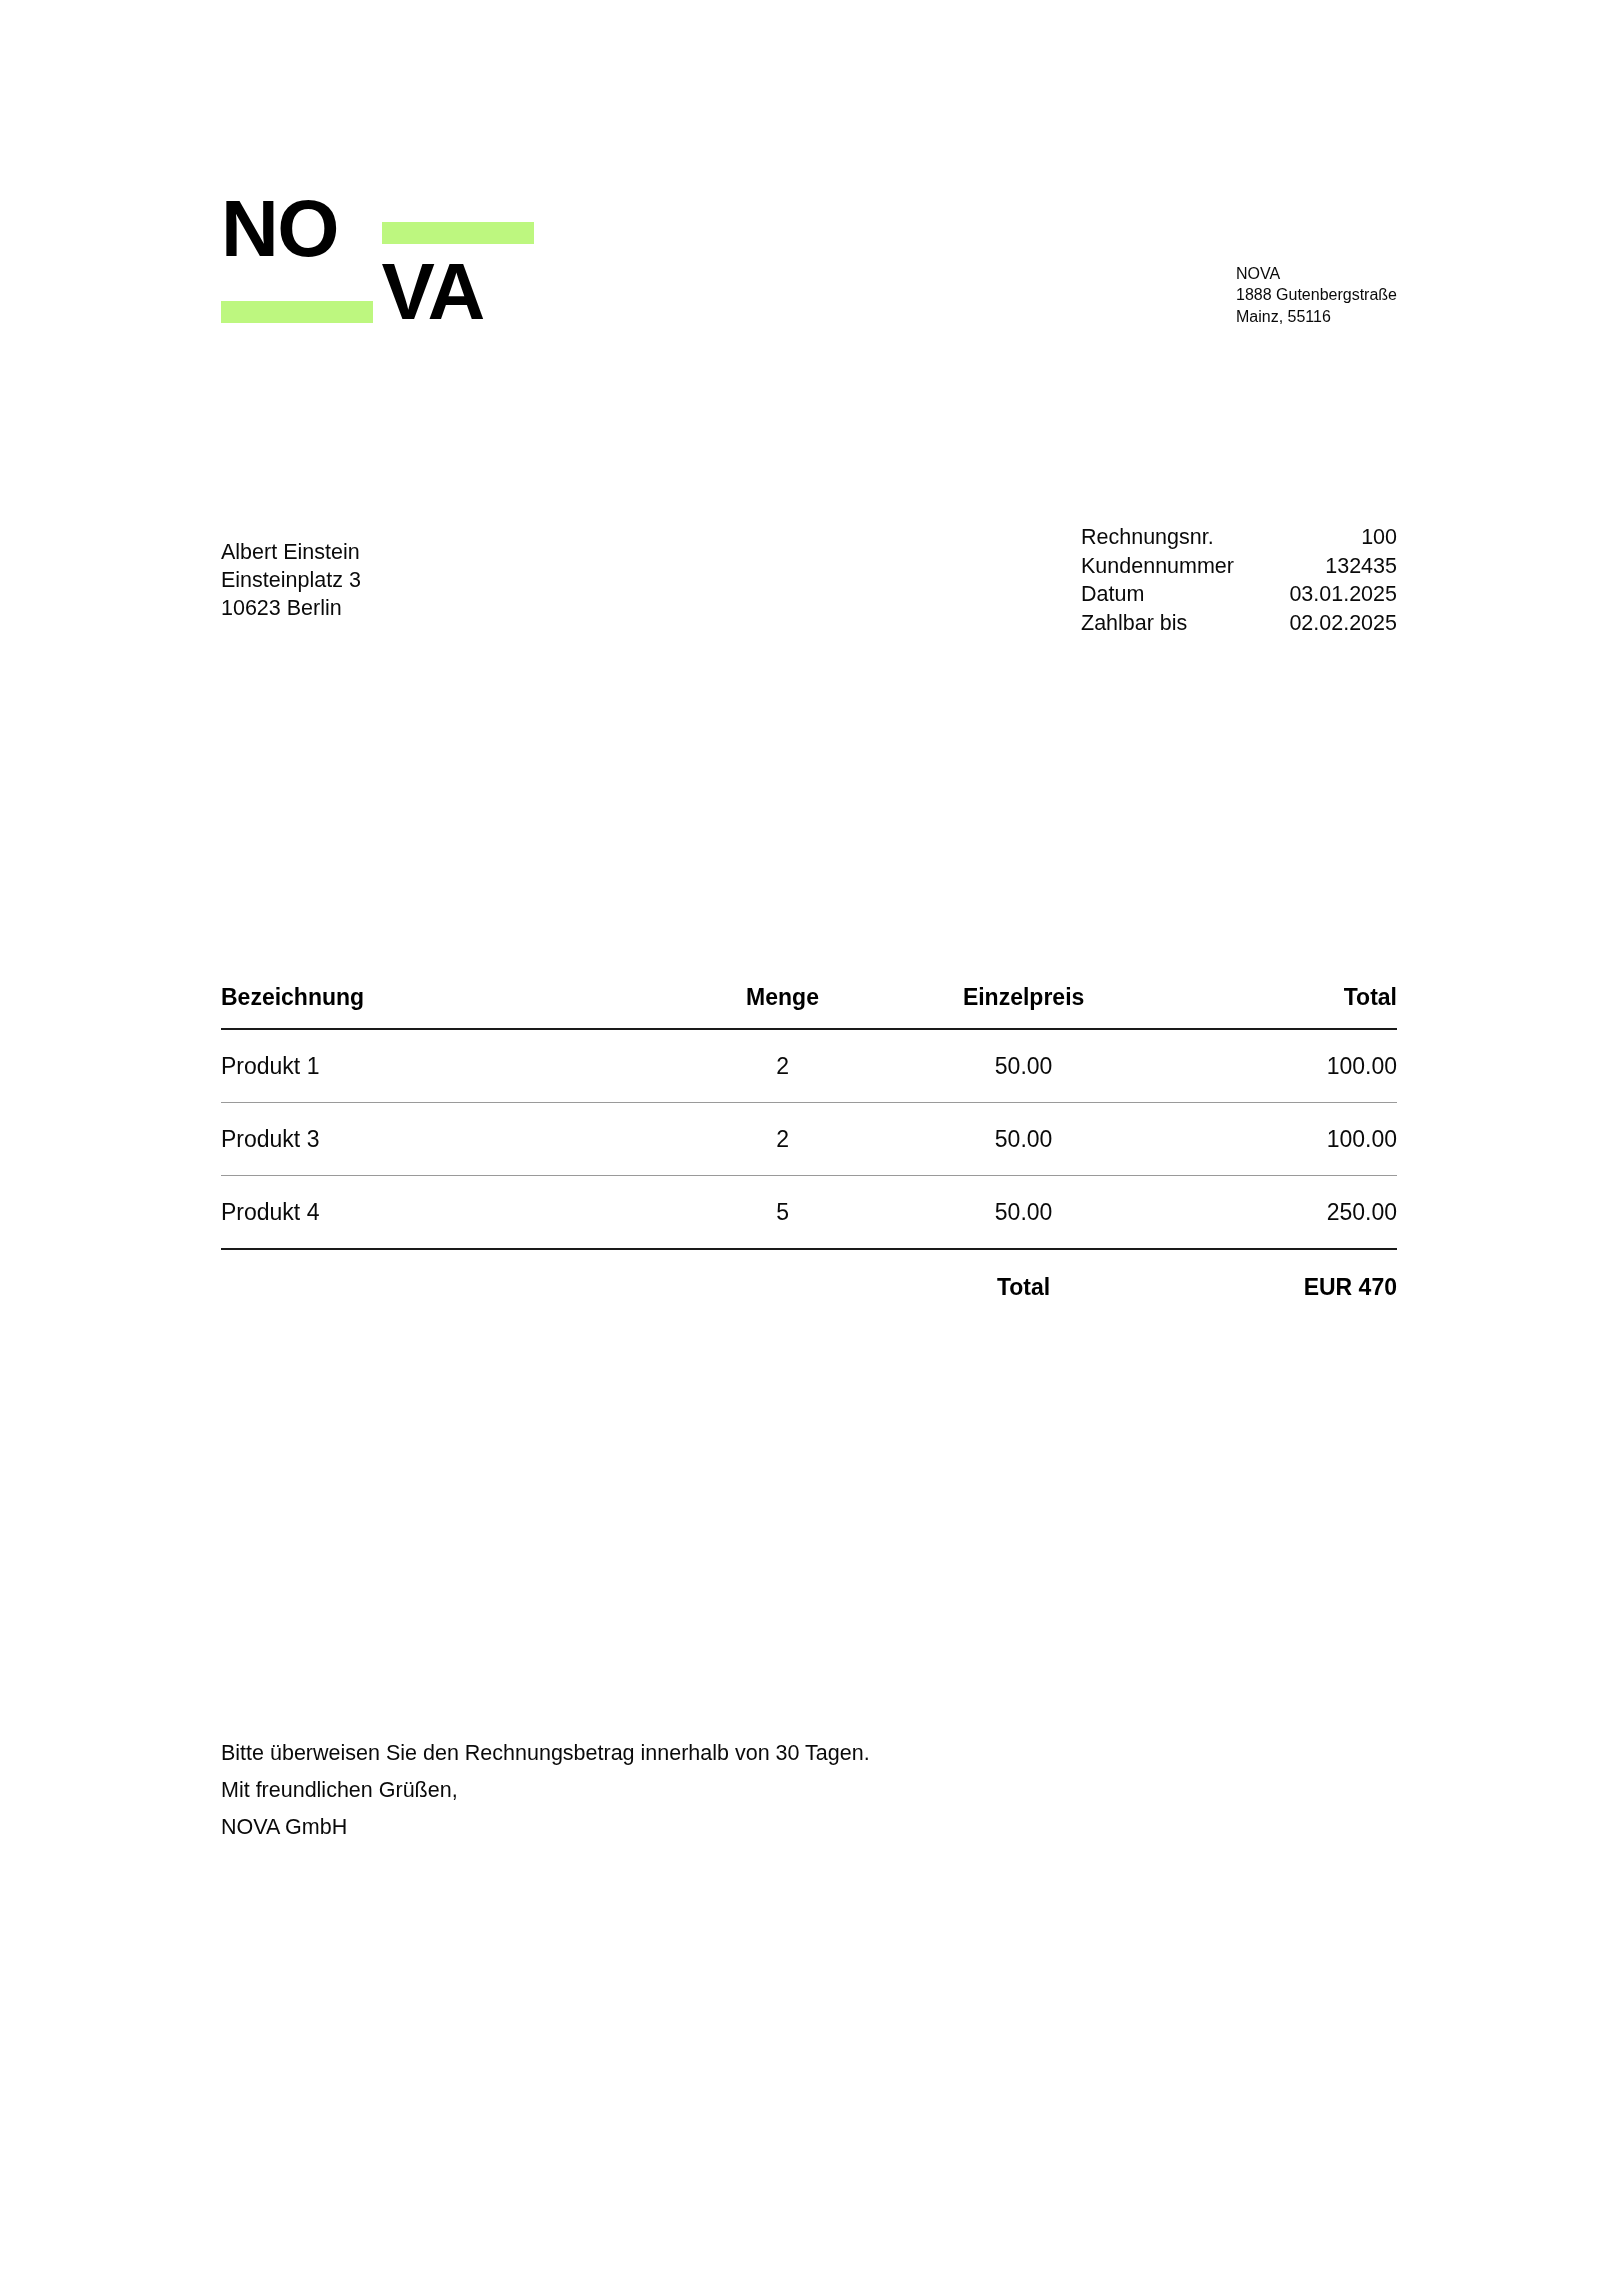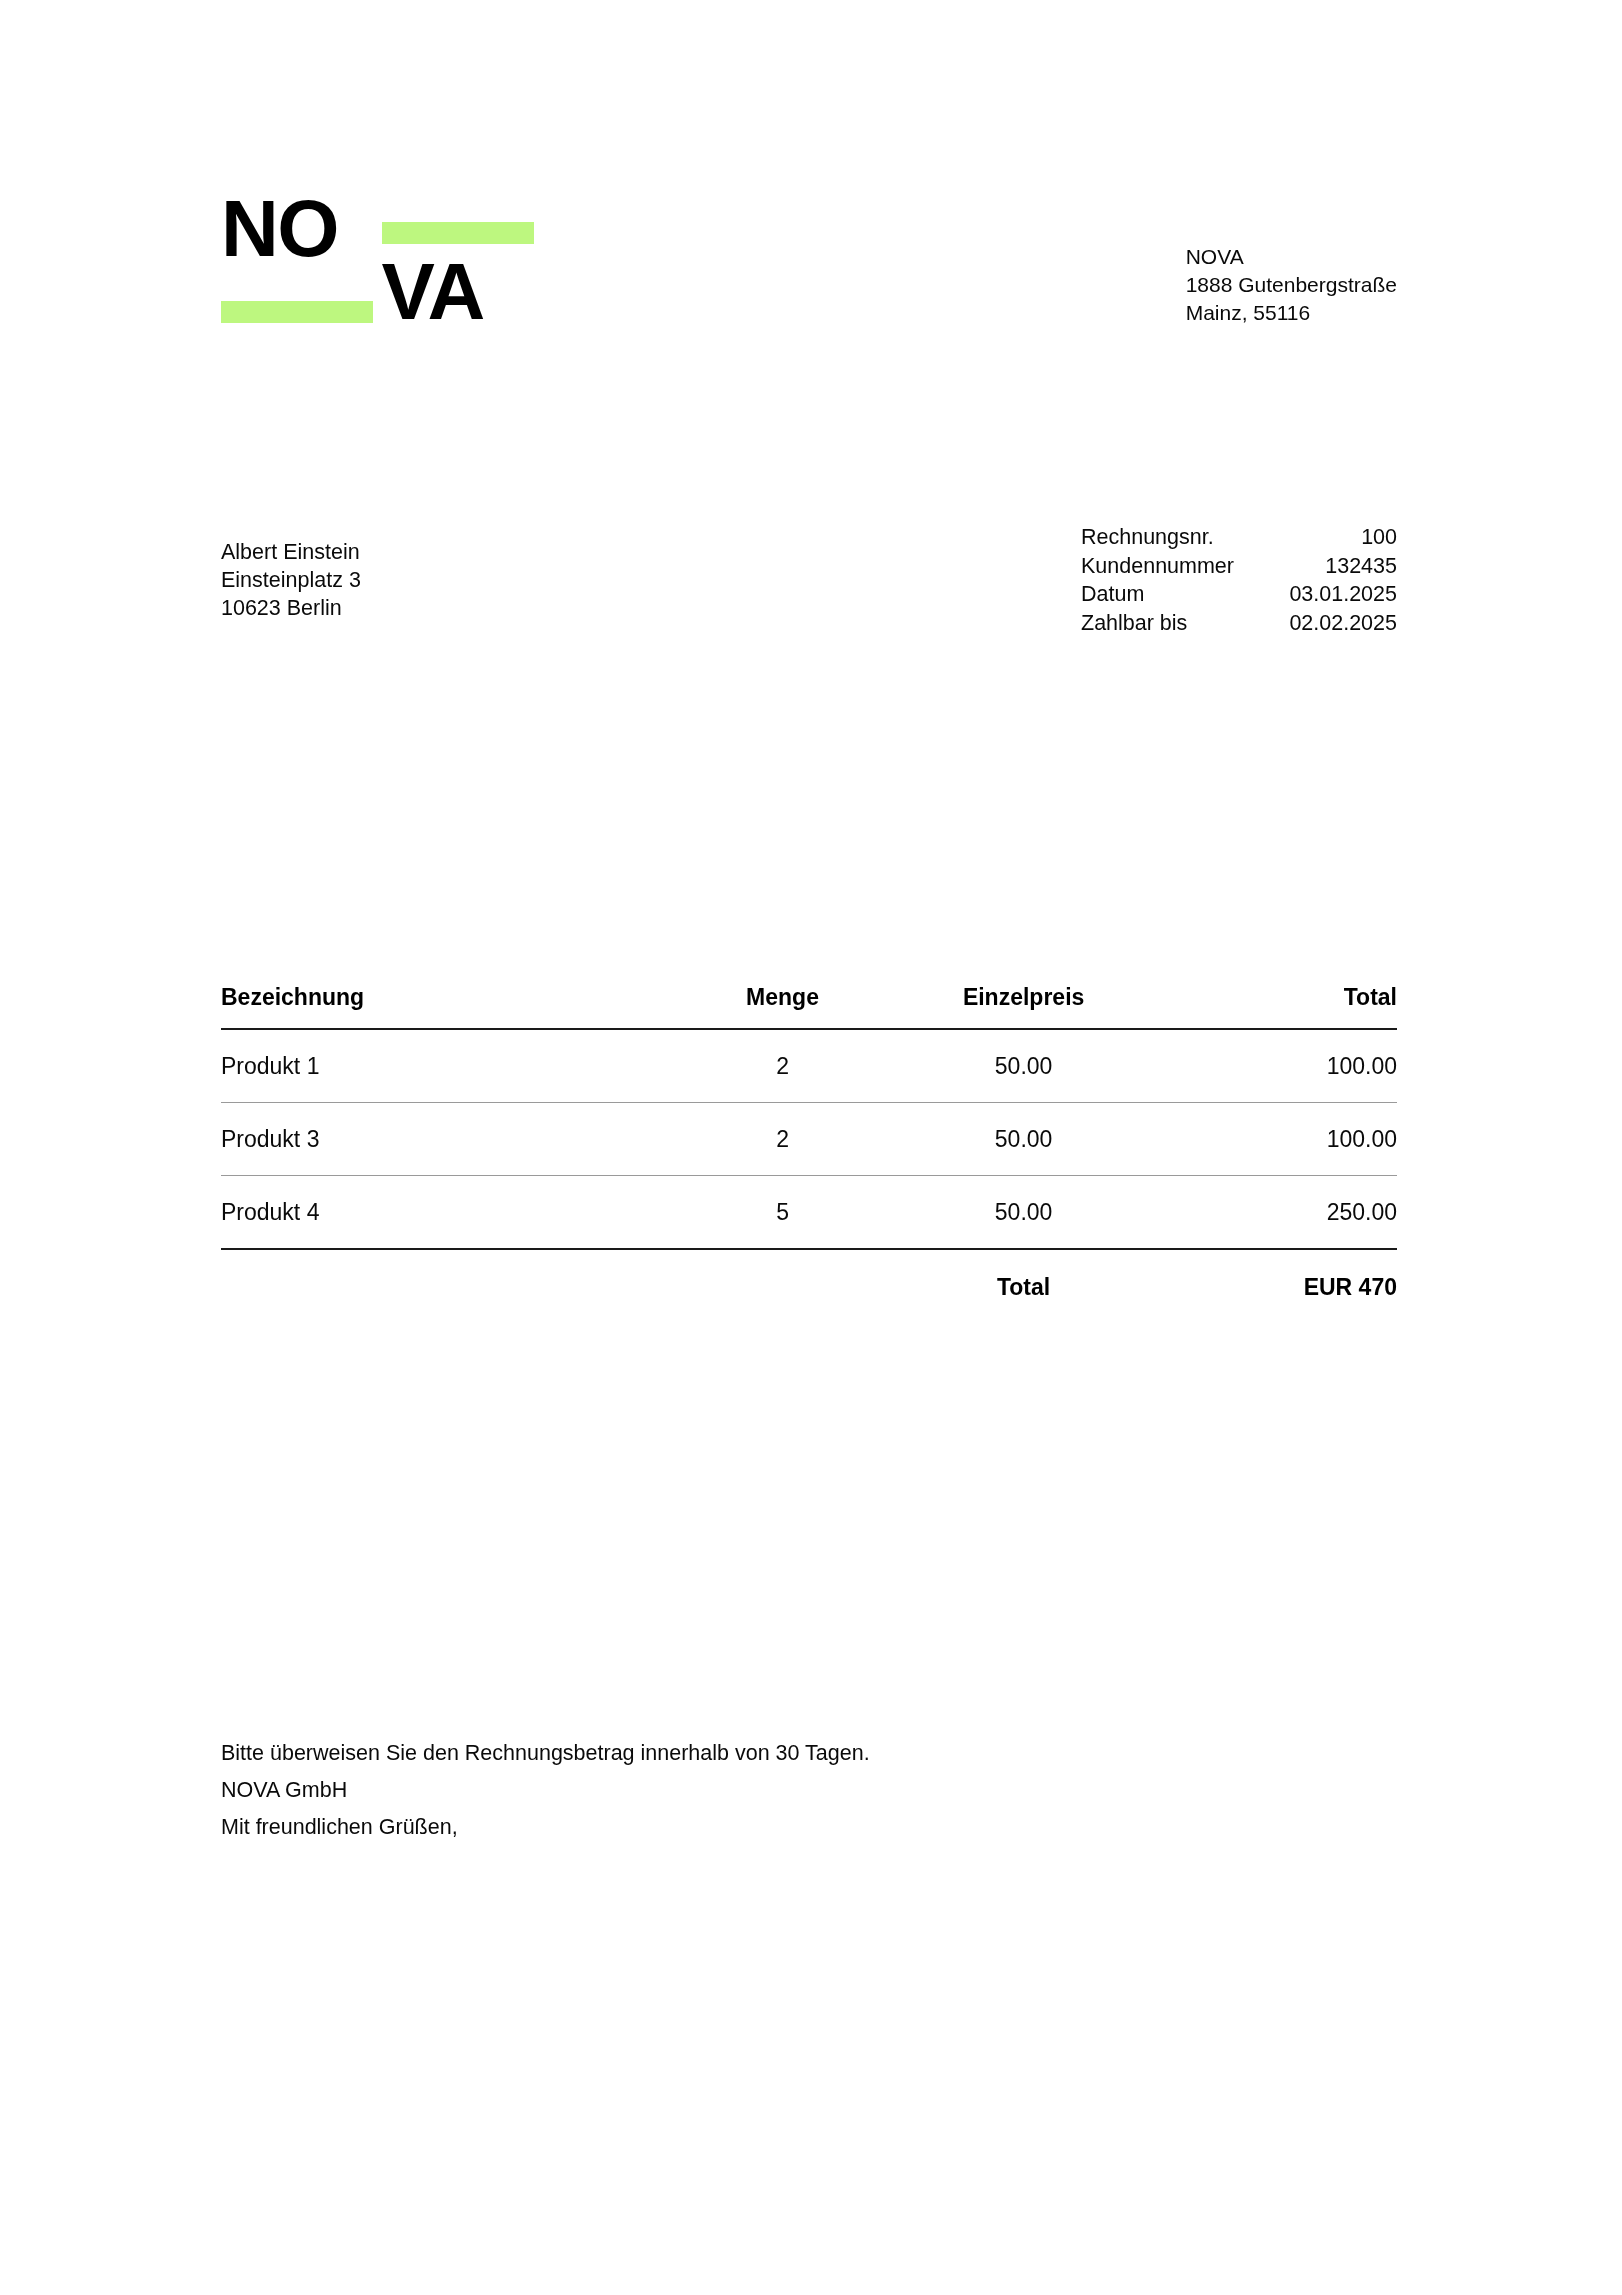--- a/index.html
+++ b/index.html
@@ -71,21 +71,21 @@
   }
 
   .logo-cell-bar-bl {
     align-items: flex-end;
     padding-bottom: 4.3px;
   }
 
   
   .company-address {
     text-align: left;
-    font-size: 21px;
+    font-size: 16px;
     line-height: 1.33;
     color: #0a0a0a;
     padding-top: 8.6px;
     white-space: nowrap;
   }
 
   .company-address div {
     display: block;
   }
 
@@ -322,18 +322,18 @@
           <td class="f-empty"></td>
           <td class="f-label">Total</td>
           <td class="f-value">EUR 470</td>
         </tr>
       </tfoot>
     </table>
   </div>
 
   <div class="footer">
     <div>Bitte überweisen Sie den Rechnungsbetrag innerhalb von 30 Tagen.</div>
+    <div>Mit freundlichen Grüßen,</div>
     <div>NOVA GmbH</div>
-    <div>Mit freundlichen Grüßen,</div>
   </div>
 
 </div>
 
 
 </body></html>

